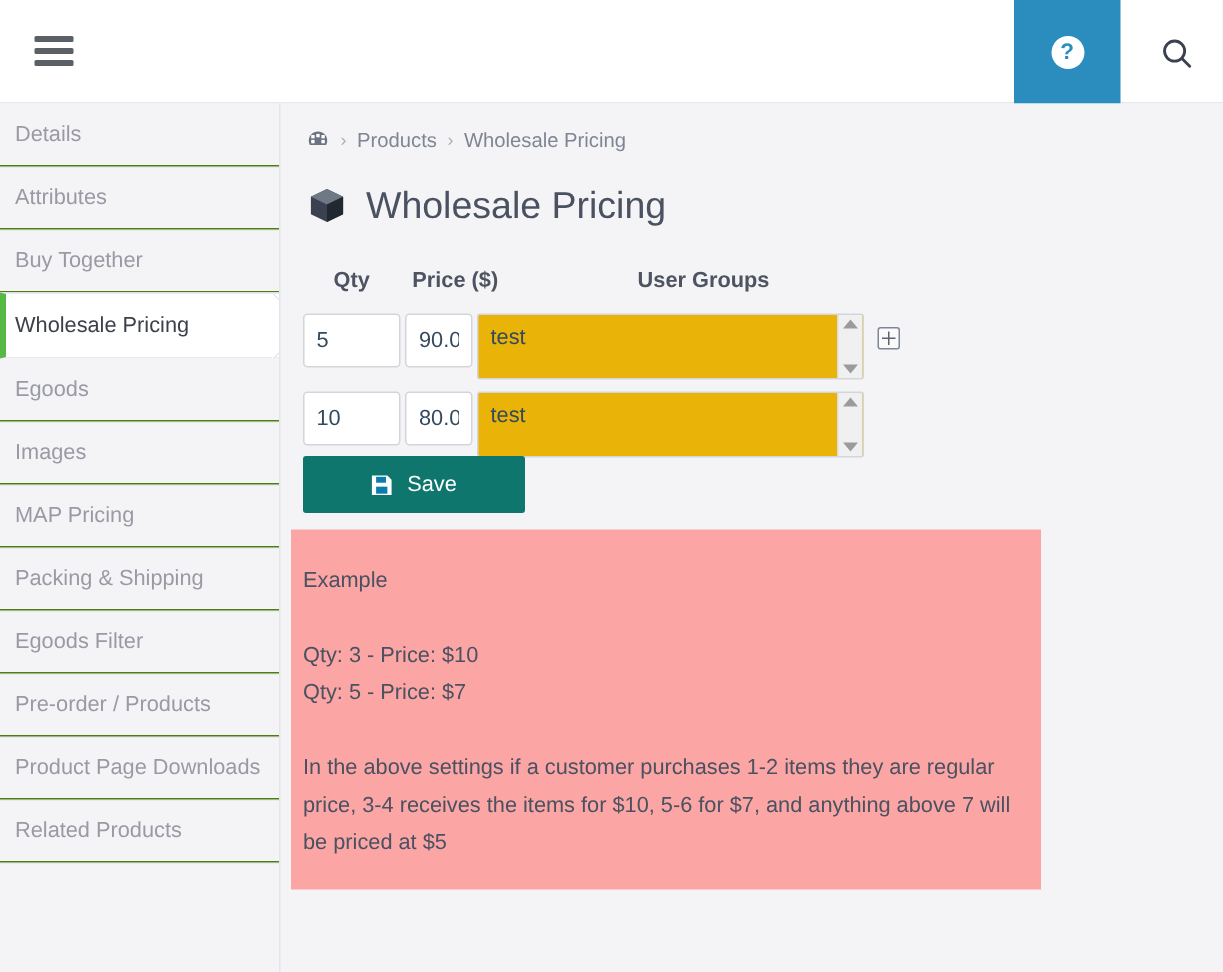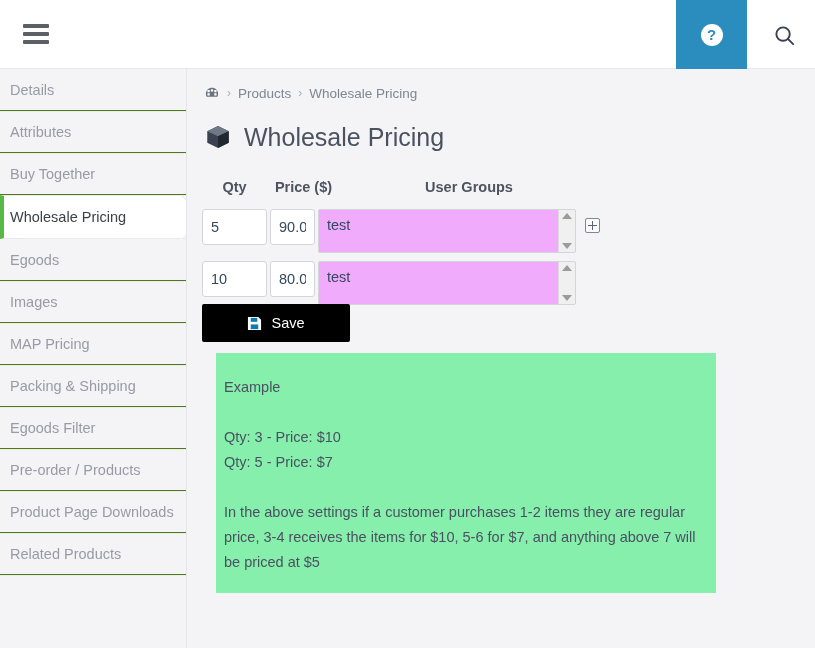--- a/index.html
+++ b/index.html
@@ -144,21 +144,21 @@
   }
   .inp-qty   { width: 65px; }
   .inp-price { width: 45px; margin-left: 3px; }
 
   .multiselect {
     position: relative;
     width: 258px; height: 44px;
     margin-left: 3px;
     border: 1px solid #d3d5da;
     border-radius: 2px;
-    background: #f0abfc;
+    background: #eab308;
     overflow: hidden;
   }
   .multiselect .opt {
     font-size: 14.5px; color: #34495e;
     padding: 8px 0 0 8px;
     line-height: 1;
     cursor: pointer;
   }
   .ms-scrollbar {
     position: absolute; right: 0; top: 0;
@@ -186,33 +186,33 @@
   #add-row-btn::before, #add-row-btn::after {
     content: ""; position: absolute; background: #5b6370;
   }
   #add-row-btn::before { left: 6px; top: 2px; width: 1px; height: 9px; }
   #add-row-btn::after  { top: 6px; left: 2px; height: 1px; width: 9px; }
 
   
   #save-button {
     position: absolute; left: 14px; top: 235px;
     width: 148px; height: 38px;
-    background: #000000;
+    background: #0f766e;
     border: none; border-radius: 2px;
     color: #ffffff; font-size: 14.5px;
     font-family: "Liberation Sans", sans-serif;
     display: flex; align-items: center; justify-content: center; gap: 9px;
     cursor: pointer;
   }
 
   
   #example-box {
-    position: absolute; left: 28px; top: 284px;
+    position: absolute; left: 6px; top: 284px;
     width: 500px; height: 240px;
-    background: #86efac;
+    background: #fca5a5;
     color: #4a5160;
     font-size: 14.5px;
     line-height: 25px;
     padding: 22px 12px 0 8px;
   }
   #example-box .blank { height: 25px; }
   #example-box p { margin: 0; }
 </style>
 </head>
 <body>

